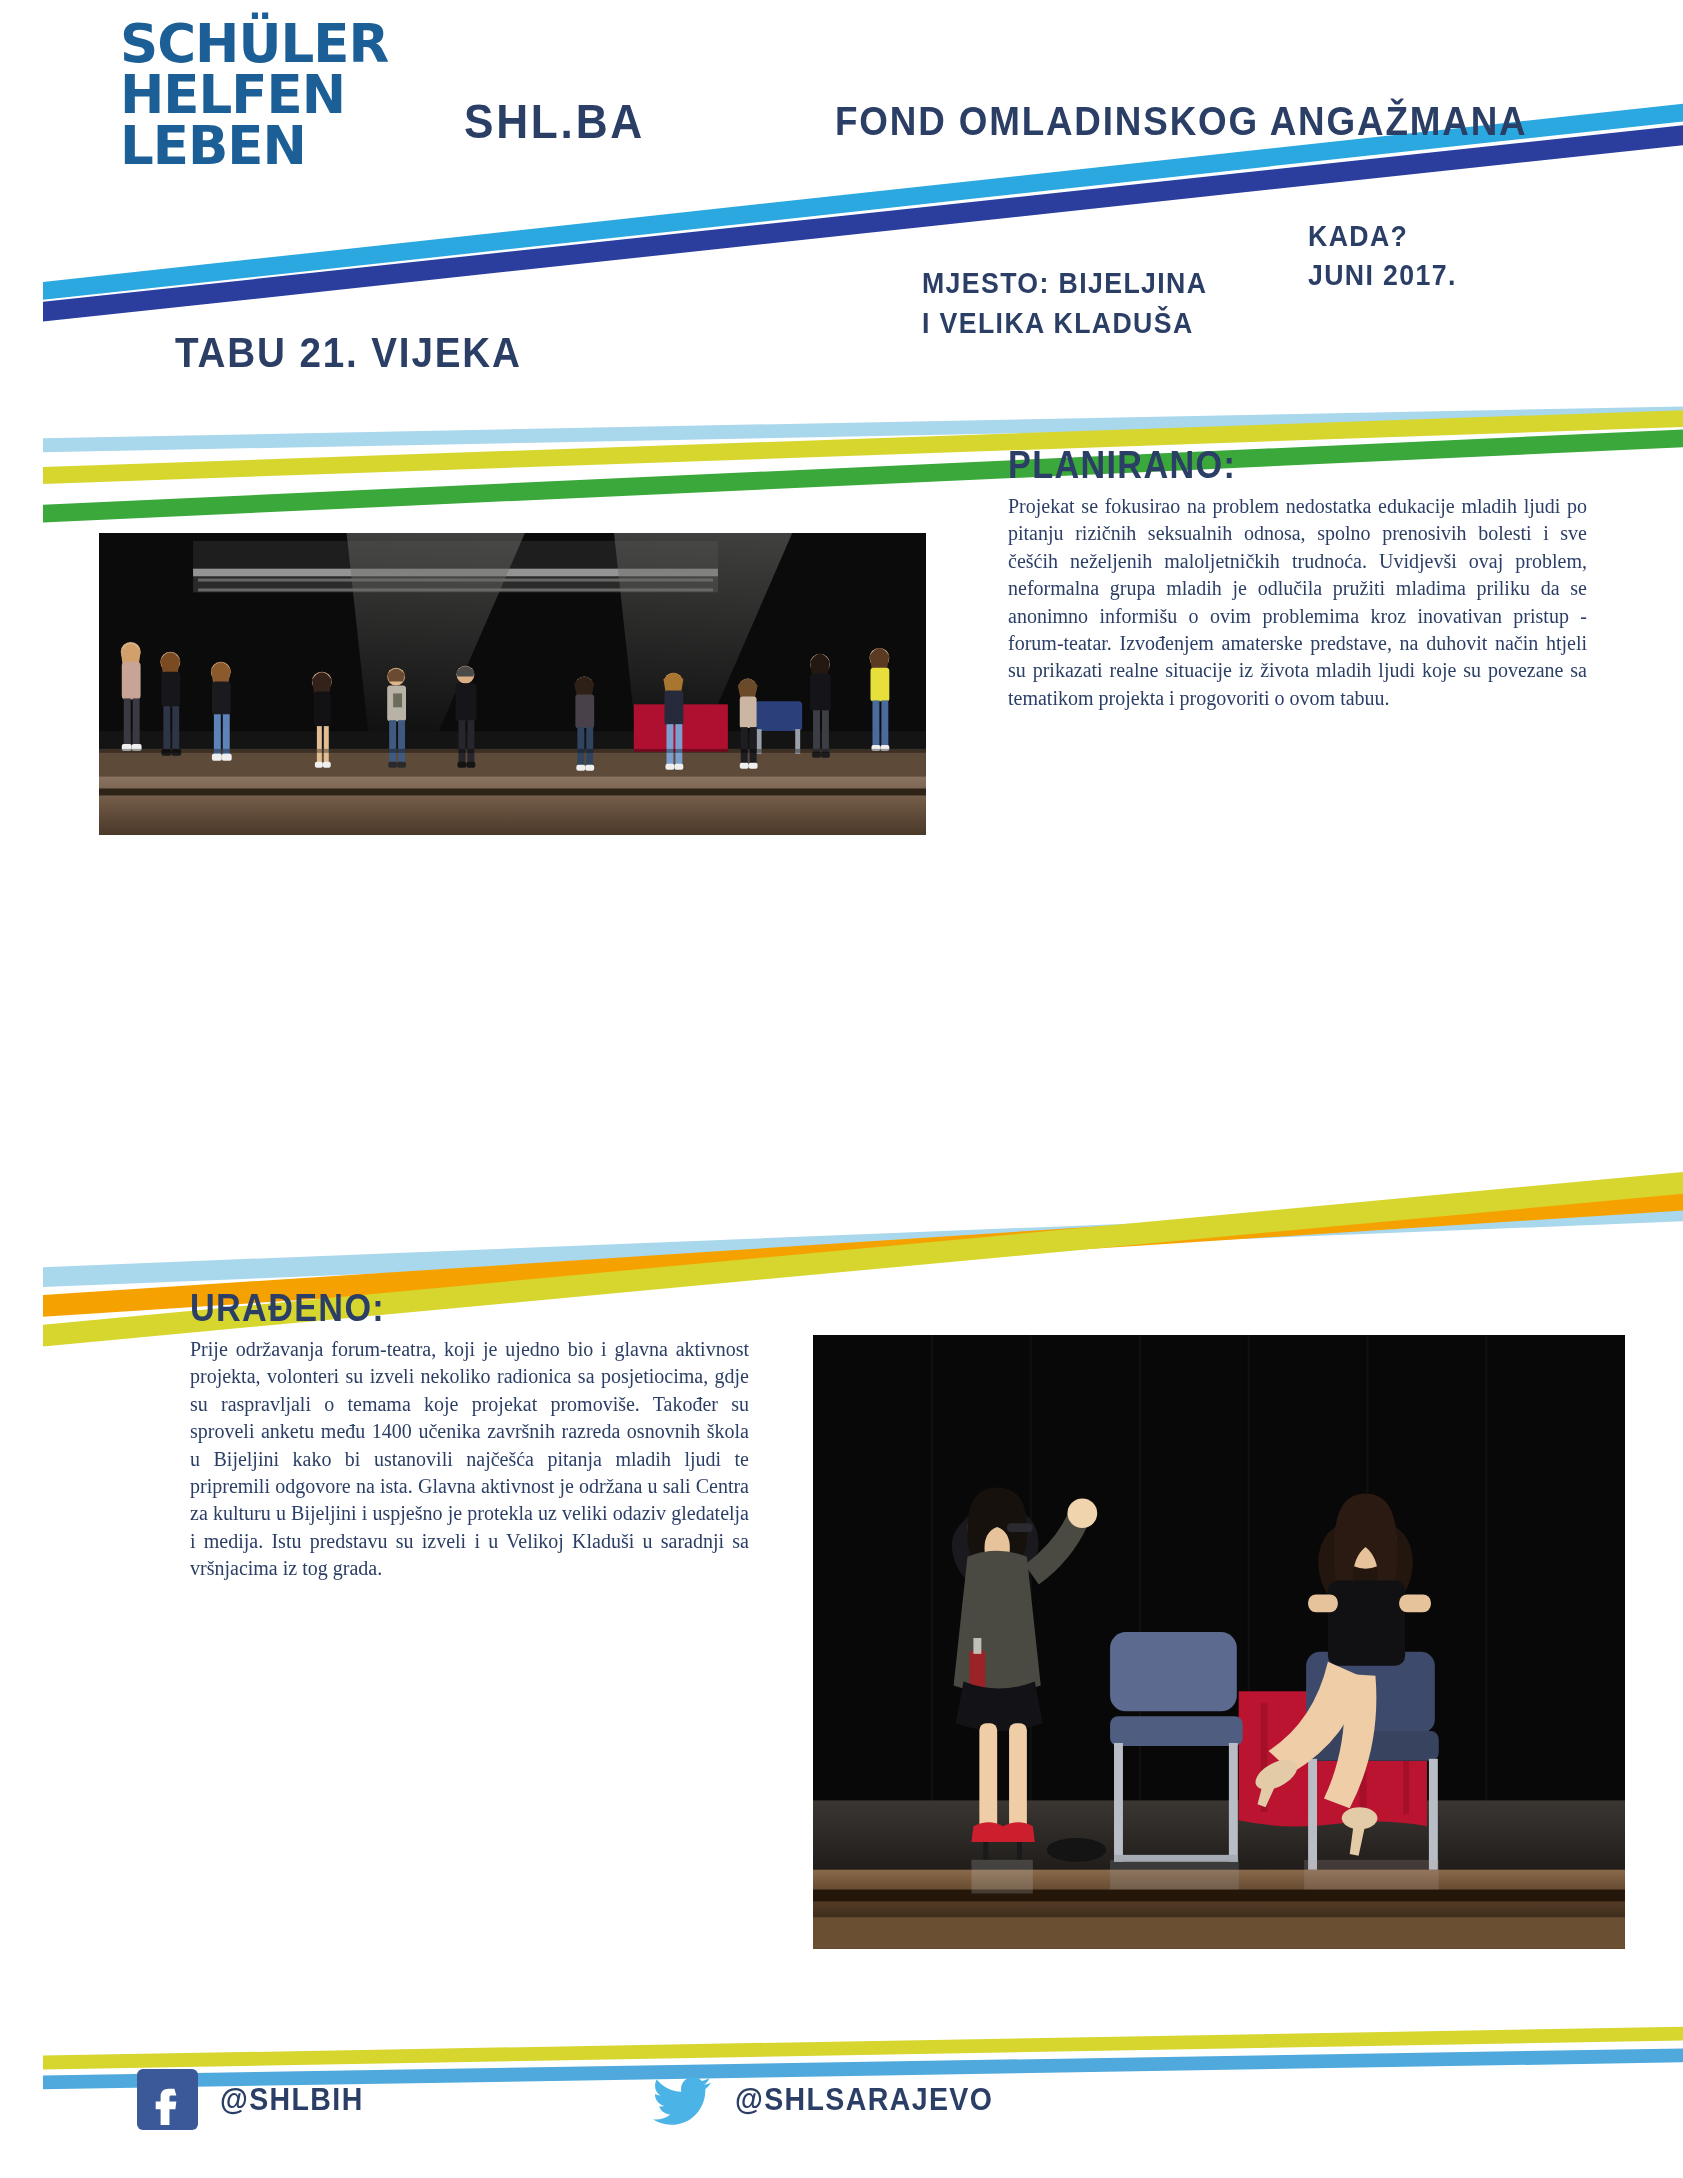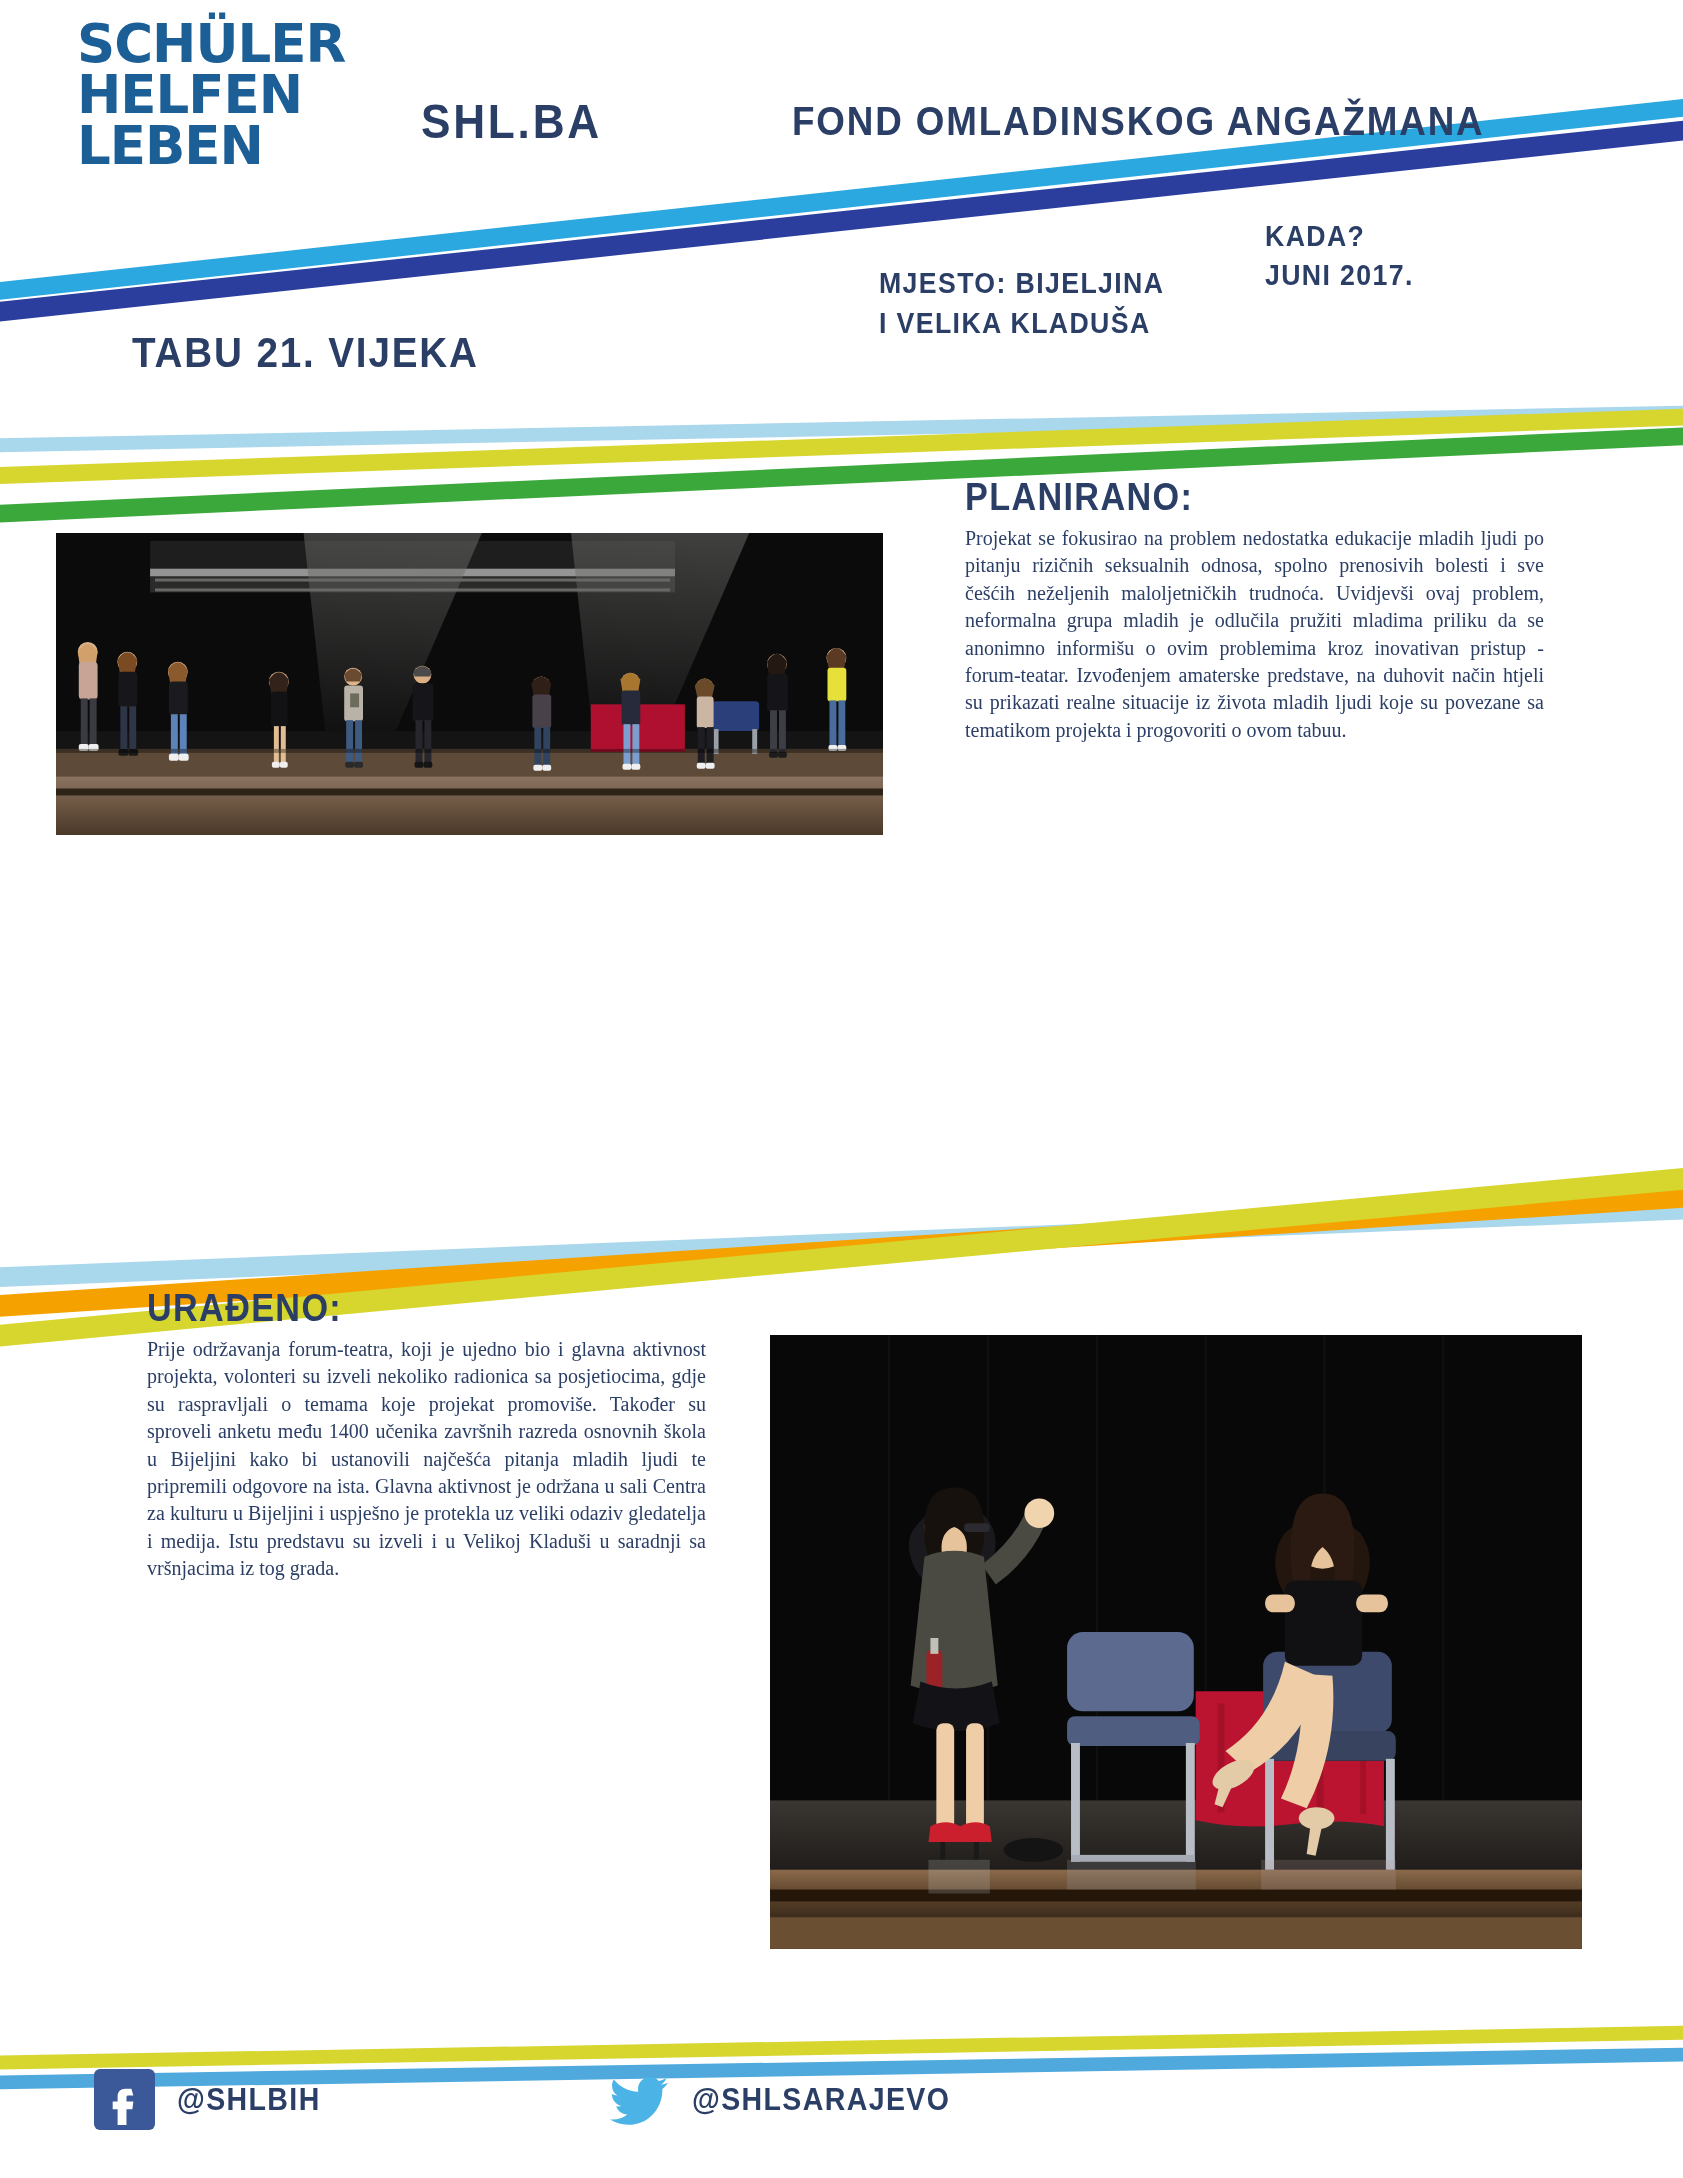--- a/index.html
+++ b/index.html
@@ -2,21 +2,21 @@
 <html><head>
 <meta charset="utf-8">
 <style>
   * { margin:0; padding:0; box-sizing:border-box; }
   html,body { background:#ffffff; }
   body {
     width:1683px; height:2178px; position:relative; overflow:hidden;
     font-family:"Liberation Sans", sans-serif;
     background:#ffffff;
   }
-  .page { position:absolute; inset:0; overflow:hidden; }
+  .page { position:absolute; inset:0; overflow:hidden;margin-left:43px; }
 
   
   .stripe {
     position:absolute; transform-origin:left center; pointer-events:none;
   }
 
   
   .logo-block {
     position:absolute; left:77px; top:20px; width:228px;
     display:flex; flex-direction:column; gap:2px;
@@ -61,21 +61,21 @@
   .body-copy {
     font-family:"Liberation Serif", serif;
     color:#2B3E66;
     font-size:20px;
     line-height:1.37;
     text-align:justify;
     text-justify:inter-word;
     hyphens:none;
   }
 
-  #planirano-col { position:absolute; left:965px; top:476px; width:579px; }
+  #planirano-col { position:absolute; left:965px; top:444px; width:579px; }
   #planirano-col .sect-head { margin-bottom:6px; }
 
   #uradjeno-col { position:absolute; left:147px; top:1287px; width:559px; }
   #uradjeno-col .sect-head { margin-bottom:6px; }
 
   
   .photo { position:absolute; overflow:hidden; background:#0a0a0a; }
   #photo1 { left:56px;  top:533px;  width:827px; height:302px; }
   #photo2 { left:770px; top:1335px; width:812px; height:614px; }
 

